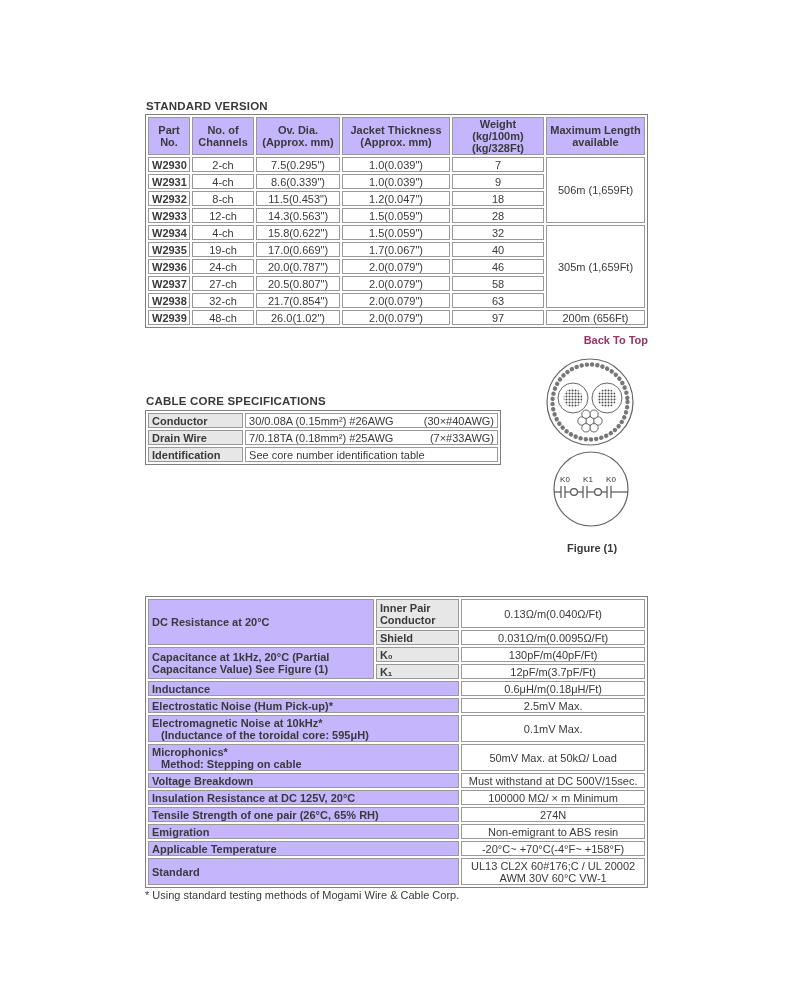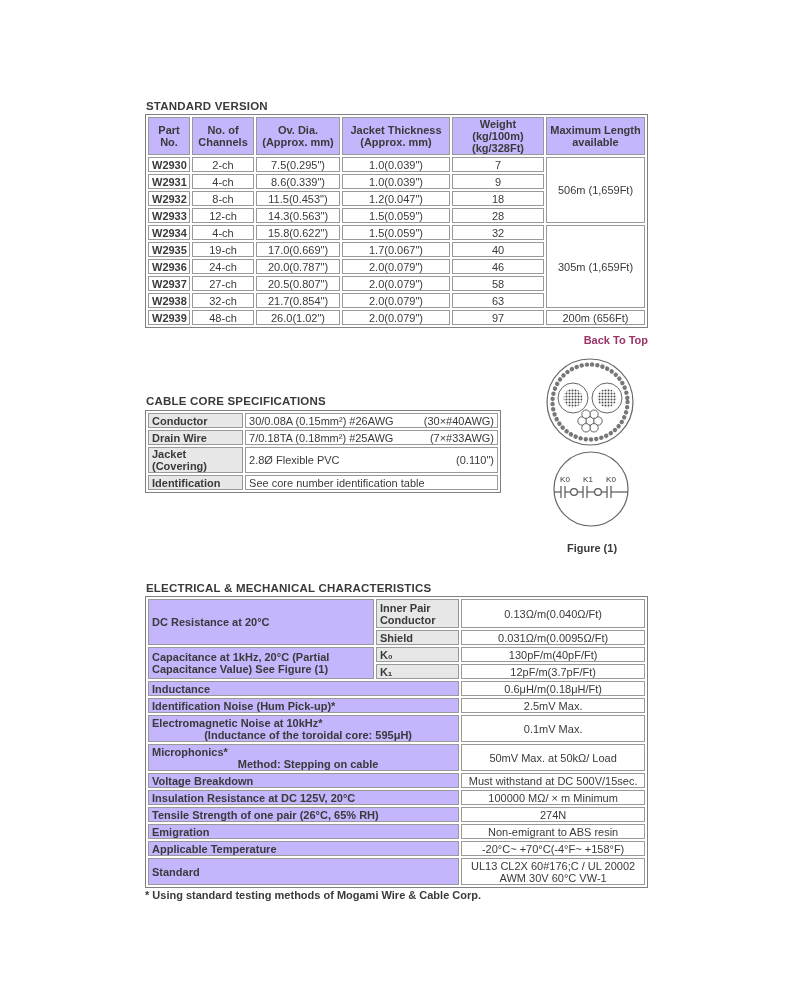--- a/index.html
+++ b/index.html
@@ -21,23 +21,23 @@
   #t2 td{height:13px;}
   #t2 td.lbl{font-weight:bold;background:#e7e7e7;}
   .flexcell{display:flex;justify-content:space-between;align-items:center;width:100%;}
   
   #t3 td.lbl{font-weight:bold;background:#c4b5fd;vertical-align:middle;}
   #t3 td.mid{font-weight:bold;background:#e7e7e7;vertical-align:middle;}
   #t3 td.val{text-align:center;vertical-align:middle;}
   #t3 tr.s td{height:13px;margin-top:24px;}
   #t3 tr.d td{height:25px;}
   #t3 tr.dc1 td{height:27px;}
-  .indent{padding-left:9px;text-align:center;}
+  .indent{padding-left:9px;}
   #backtop{position:absolute;top:334px;right:152px;font-weight:bold;color:#993366;text-decoration:none;}
-  #footnote{position:absolute;left:145px;top:889px;font-weight:bold;}
+  #footnote{position:absolute;left:145px;top:889px;font-weight:normal;}
   #figwrap{position:absolute;left:544px;top:356px;width:96px;height:180px;}
   #figcap{position:absolute;left:544px;top:542px;width:96px;text-align:center;font-weight:bold;}
 </style>
 </head>
 <body>
 
 <div id="page">
 
   <div class="sec-title" style="left:146px;top:100px;">STANDARD VERSION</div>
 
@@ -159,29 +159,20 @@
         <span>(30×#40AWG)</span>
             </div>
           </td>
     </tr>
     <tr>
       <td class="lbl">Drain Wire</td>
       <td>
             <div class="flexcell">
         <span>7/0.18TA (0.18mm²) #25AWG</span>
         <span>(7×#33AWG)</span>
-            </div>
-          </td>
-    </tr>
-    <tr>
-      <td class="lbl">Jacket (Covering)</td>
-      <td>
-            <div class="flexcell">
-        <span>2.8Ø Flexible PVC</span>
-        <span>(0.110")</span>
             </div>
           </td>
     </tr>
     <tr>
       <td class="lbl">Identification</td>
       <td>
             <div class="flexcell">
         <span>See core number identification table</span>
         <span></span>
             </div>
@@ -236,21 +227,20 @@
       </g>
       <g font-size="8" fill="#333" text-anchor="middle" font-family="Liberation Sans, sans-serif">
         <text x="21" y="126">K0</text>
         <text x="44" y="126">K1</text>
         <text x="67" y="126">K0</text>
       </g>
     </svg>
   </div>
   <div id="figcap">Figure (1)</div>
 
-  <div class="sec-title" style="left:146px;top:582px;">ELECTRICAL &amp; MECHANICAL CHARACTERISTICS</div>
 
   <table class="spec" id="t3" style="left:145px;top:596px;width:503px;">
     <colgroup>
         <col style="width:225px">
         <col style="width:83px">
         <col style="width:183px">
       </colgroup>
     <tbody>
         <tr class="dc1">
       <td class="lbl" rowspan="2">DC Resistance at 20°C</td>
@@ -270,21 +260,21 @@
     </tr>
     <tr class="s">
       <td class="mid">K₁</td>
       <td class="val">12pF/m(3.7pF/Ft)</td>
     </tr>
     <tr class="s">
       <td class="lbl" colspan="2">Inductance</td>
       <td class="val">0.6μH/m(0.18μH/Ft)</td>
     </tr>
     <tr class="s">
-      <td class="lbl" colspan="2">Identification Noise (Hum Pick-up)*</td>
+      <td class="lbl" colspan="2">Electrostatic Noise (Hum Pick-up)*</td>
       <td class="val">2.5mV Max.</td>
     </tr>
     <tr class="d">
       <td class="lbl" colspan="2">
         <div>Electromagnetic Noise at 10kHz*</div>
         <div class="indent">(Inductance of the toroidal core: 595μH)</div>
       </td>
       <td class="val">0.1mV Max.</td>
     </tr>
     <tr class="d">

